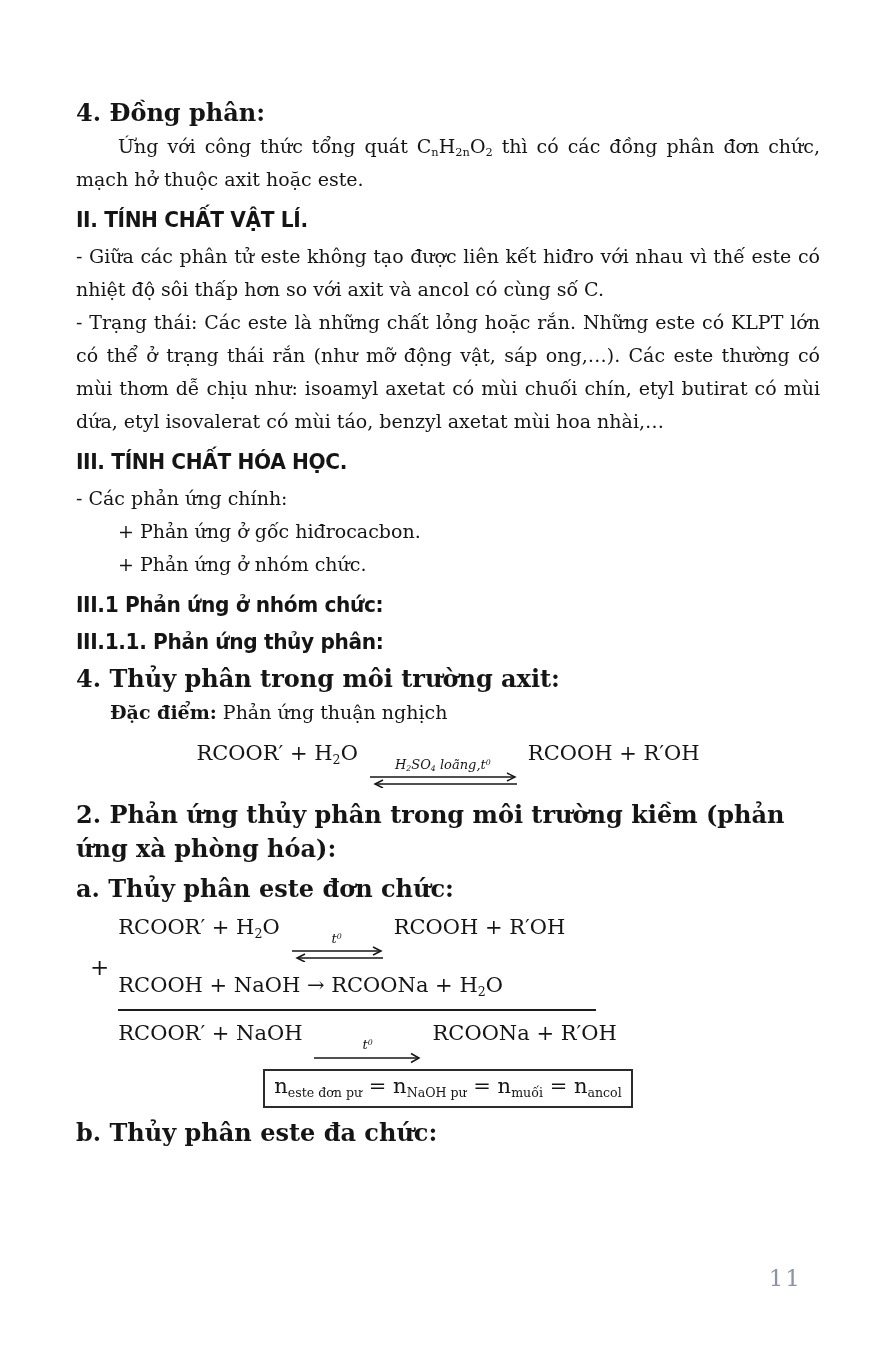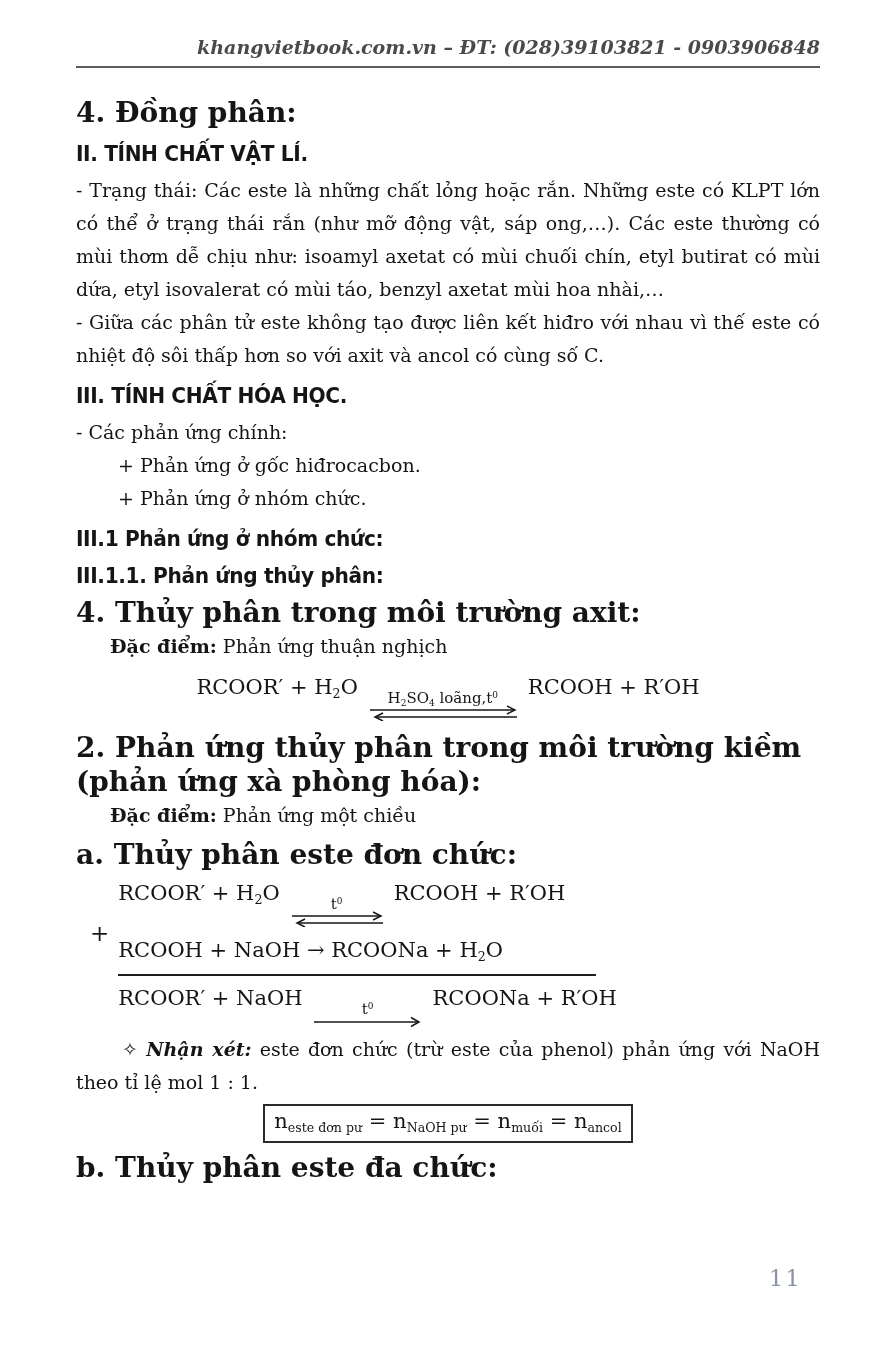--- a/index.html
+++ b/index.html
@@ -18,21 +18,21 @@
     font-size:19px;color:#4a4a4a;
     padding-bottom:8px;border-bottom:2px solid #5c5c5c;
   }
 
   
   .content{
     position:absolute;top:94px;left:76px;width:744px;
     font-size:19px;line-height:33px;text-align:justify;
   }
 
-  .h-serif{font-weight:bold;font-size:28px;line-height:34px;margin:2px 0 0;text-align:left;}
+  .h-serif{font-weight:bold;font-size:24px;line-height:34px;margin:2px 0 0;text-align:left;}
   .h-sans{
     font-family:"DejaVu Sans","Liberation Sans",sans-serif;
     font-weight:bold;font-size:21px;line-height:34px;
     letter-spacing:-0.4px;margin:7px 0 3px;text-align:left;
     transform:scaleX(.96);transform-origin:left center;white-space:nowrap;
   }
   .para{margin:0;}
   .para.indent{text-indent:42px;}
   .sub-item{margin:0;padding-left:42px;text-align:left;}
   .feature-line{margin:0;padding-left:34px;text-align:left;}
@@ -43,21 +43,21 @@
   sup{font-size:0.60em;line-height:0;vertical-align:0.55em;}
 
   
   .equation{font-size:21px;line-height:30px;white-space:nowrap;text-align:left;}
   .eq-center{text-align:center;margin:9px 0 10px;}
   .rxn-arrow{
     display:inline-flex;flex-direction:column;align-items:center;
     vertical-align:-9px;margin:0 9px;
   }
   .rxn-arrow .cond{
-    font-size:15px;line-height:14px;margin-bottom:0;white-space:nowrap;
+    font-style:italic;font-size:13px;line-height:14px;margin-bottom:0;white-space:nowrap;
   }
   .rxn-arrow svg{display:block;}
   .rxn-arrow svg line,.rxn-arrow svg path{stroke:#161616;stroke-width:1.5;fill:none;}
 
   
   .rxn-system{display:flex;align-items:flex-start;margin:6px 0 4px 14px;text-align:left;}
   .plus-sign{font-size:23px;line-height:23px;margin:44px 9px 0 0;}
   .sum-lines{border-bottom:2px solid #1d1d1d;padding-bottom:9px;width:478px;}
   .sum-lines .equation{margin-bottom:8px;}
   .sum-lines .equation:last-child{margin-bottom:0;}
@@ -74,31 +74,29 @@
   .page-number{
     position:absolute;right:92px;bottom:58px;
     font-size:23px;color:#8a94a2;letter-spacing:2px;
   }
 </style>
 </head>
 <body>
 
 <div class="page">
 
-  <header class="page-header">
-    <span>khangvietbook.com.vn – ĐT: (028)39103821 - 0903906848</span>
-  </header>
 
   <main class="content">
 
     <h3 class="h-serif">4. Đồng phân:</h3>
+    <p class="para indent">Ứng với công thức tổng quát C<sub>n</sub>H<sub>2n</sub>O<sub>2</sub> thì có các đồng phân đơn chức, mạch hở thuộc axit hoặc este.</p>
 
     <h2 class="h-sans">II. TÍNH CHẤT VẬT LÍ.</h2>
+    <p class="para">-  Giữa các phân tử este không tạo được liên kết hiđro với nhau vì thế este có nhiệt độ sôi thấp hơn so với axit và ancol có cùng số C.</p>
     <p class="para">-  Trạng thái: Các este là những chất lỏng hoặc rắn. Những este có KLPT lớn có thể ở trạng thái rắn (như mỡ động vật, sáp ong,…). Các este thường có mùi thơm dễ chịu như: isoamyl axetat có mùi chuối chín, etyl butirat có mùi dứa, etyl isovalerat có mùi táo, benzyl axetat mùi hoa nhài,…</p>
-    <p class="para">-  Giữa các phân tử este không tạo được liên kết hiđro với nhau vì thế este có nhiệt độ sôi thấp hơn so với axit và ancol có cùng số C.</p>
 
     <h2 class="h-sans">III. TÍNH CHẤT HÓA HỌC.</h2>
     <p class="para">-  Các phản ứng chính:</p>
     <p class="sub-item">+  Phản ứng ở gốc hiđrocacbon.</p>
     <p class="sub-item">+  Phản ứng ở nhóm chức.</p>
     <h2 class="h-sans">III.1 Phản ứng ở nhóm chức:</h2>
     <h2 class="h-sans" style="margin-top:2px;">III.1.1. Phản ứng thủy phân:</h2>
 
     <h3 class="h-serif">4. Thủy phân trong môi trường axit:</h3>
     <p class="feature-line"><span class="bold">Đặc điểm:</span><span> Phản ứng thuận nghịch</span></p>
@@ -109,21 +107,20 @@
           <svg width="152" height="16" viewBox="0 0 152 16">
             <line x1="3" y1="5" x2="148" y2="5"></line>
             <path d="M140 1 L148 5 L140 9"></path>
             <line x1="8" y1="12" x2="150" y2="12"></line>
             <path d="M16 8 L8 12 L16 16"></path>
           </svg>
         </span><span>RCOOH + R′OH</span>
     </div>
 
     <h3 class="h-serif">2. Phản ứng thủy phân trong môi trường kiềm (phản ứng xà phòng hóa):</h3>
-    <p class="feature-line"><span class="bold">Đặc điểm:</span><span> Phản ứng một chiều</span></p>
 
     <h3 class="h-serif" style="margin-top:6px;">a. Thủy phân este đơn chức:</h3>
 
     <div class="rxn-system">
       <span class="plus-sign">+</span>
       <div class="stack">
         <div class="sum-lines">
           <div class="equation">
             <span>RCOOR′ + H<sub>2</sub>O</span><span class="rxn-arrow">
                 <span class="cond">t<sup>0</sup></span>
@@ -142,21 +139,20 @@
               <span class="cond">t<sup>0</sup></span>
               <svg width="112" height="12" viewBox="0 0 112 12">
                 <line x1="2" y1="6" x2="107" y2="6"></line>
                 <path d="M99 1.5 L107 6 L99 10.5"></path>
               </svg>
             </span><span>RCOONa + R′OH</span>
         </div>
       </div>
     </div>
 
-    <p class="note-para"><span>✧</span> <span class="bold-italic">Nhận xét:</span><span> este đơn chức (trừ este của phenol) phản ứng với NaOH theo tỉ lệ mol 1 : 1.</span></p>
 
     <div class="box-formula">n<sub>este đơn pư</sub> = n<sub>NaOH pư</sub> = n<sub>muối</sub> = n<sub>ancol</sub></div>
 
     <h3 class="h-serif">b. Thủy phân este đa chức:</h3>
 
   </main>
 
   <div class="page-number">11</div>
 
 </div>

